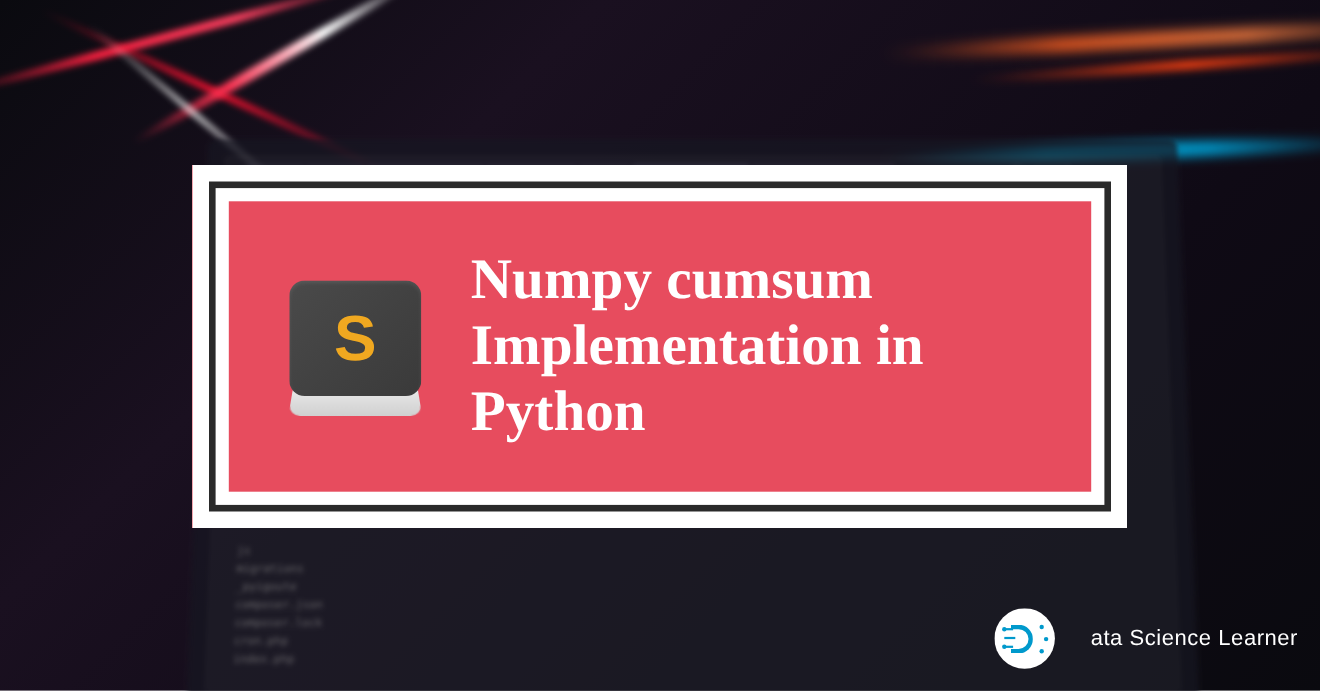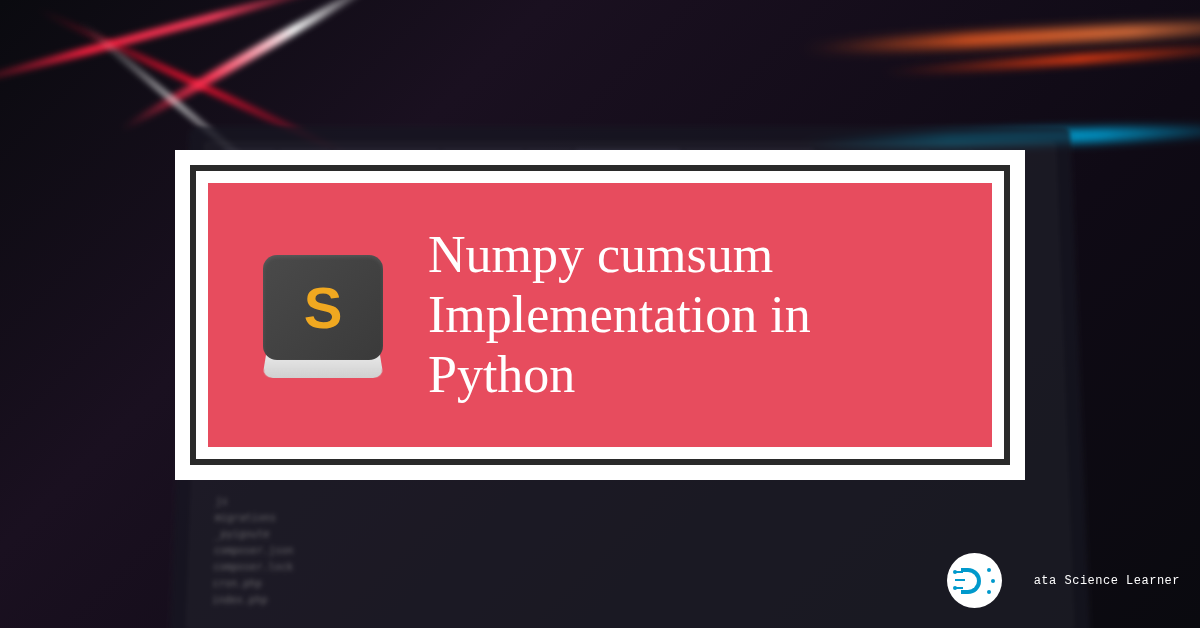--- a/index.html
+++ b/index.html
@@ -241,21 +241,21 @@
     .icon-letter {
       color: #f0a820;
       font-size: 58px;
       font-weight: bold;
       font-family: Arial, sans-serif;
     }
     
     .title-text {
       color: #ffffff;
       font-size: 52px;
-      font-weight: normal;
+      font-weight: bold;
       line-height: 1.15;
       font-family: 'Georgia', serif;
     }
     
     .logo-container {
       position: absolute;
       bottom: 20px;
       right: 20px;
       display: flex;
       align-items: center;
@@ -320,22 +320,22 @@
     .logo-dot {
       position: absolute;
       width: 4px;
       height: 4px;
       background: #0099cc;
       border-radius: 50%;
     }
     
     .logo-text {
       color: #ffffff;
-      font-size: 12px;
-      font-family: Liberation Mono, monospace;
+      font-size: 20px;
+      font-family: Liberation Sans, sans-serif;
       letter-spacing: 0.5px;
       margin-left: 24px;
     }
   </style>
 </head>
 <body>
 
 <div class="background">
   <div class="light-streak streak-red-1"></div>
   <div class="light-streak streak-red-2"></div>

